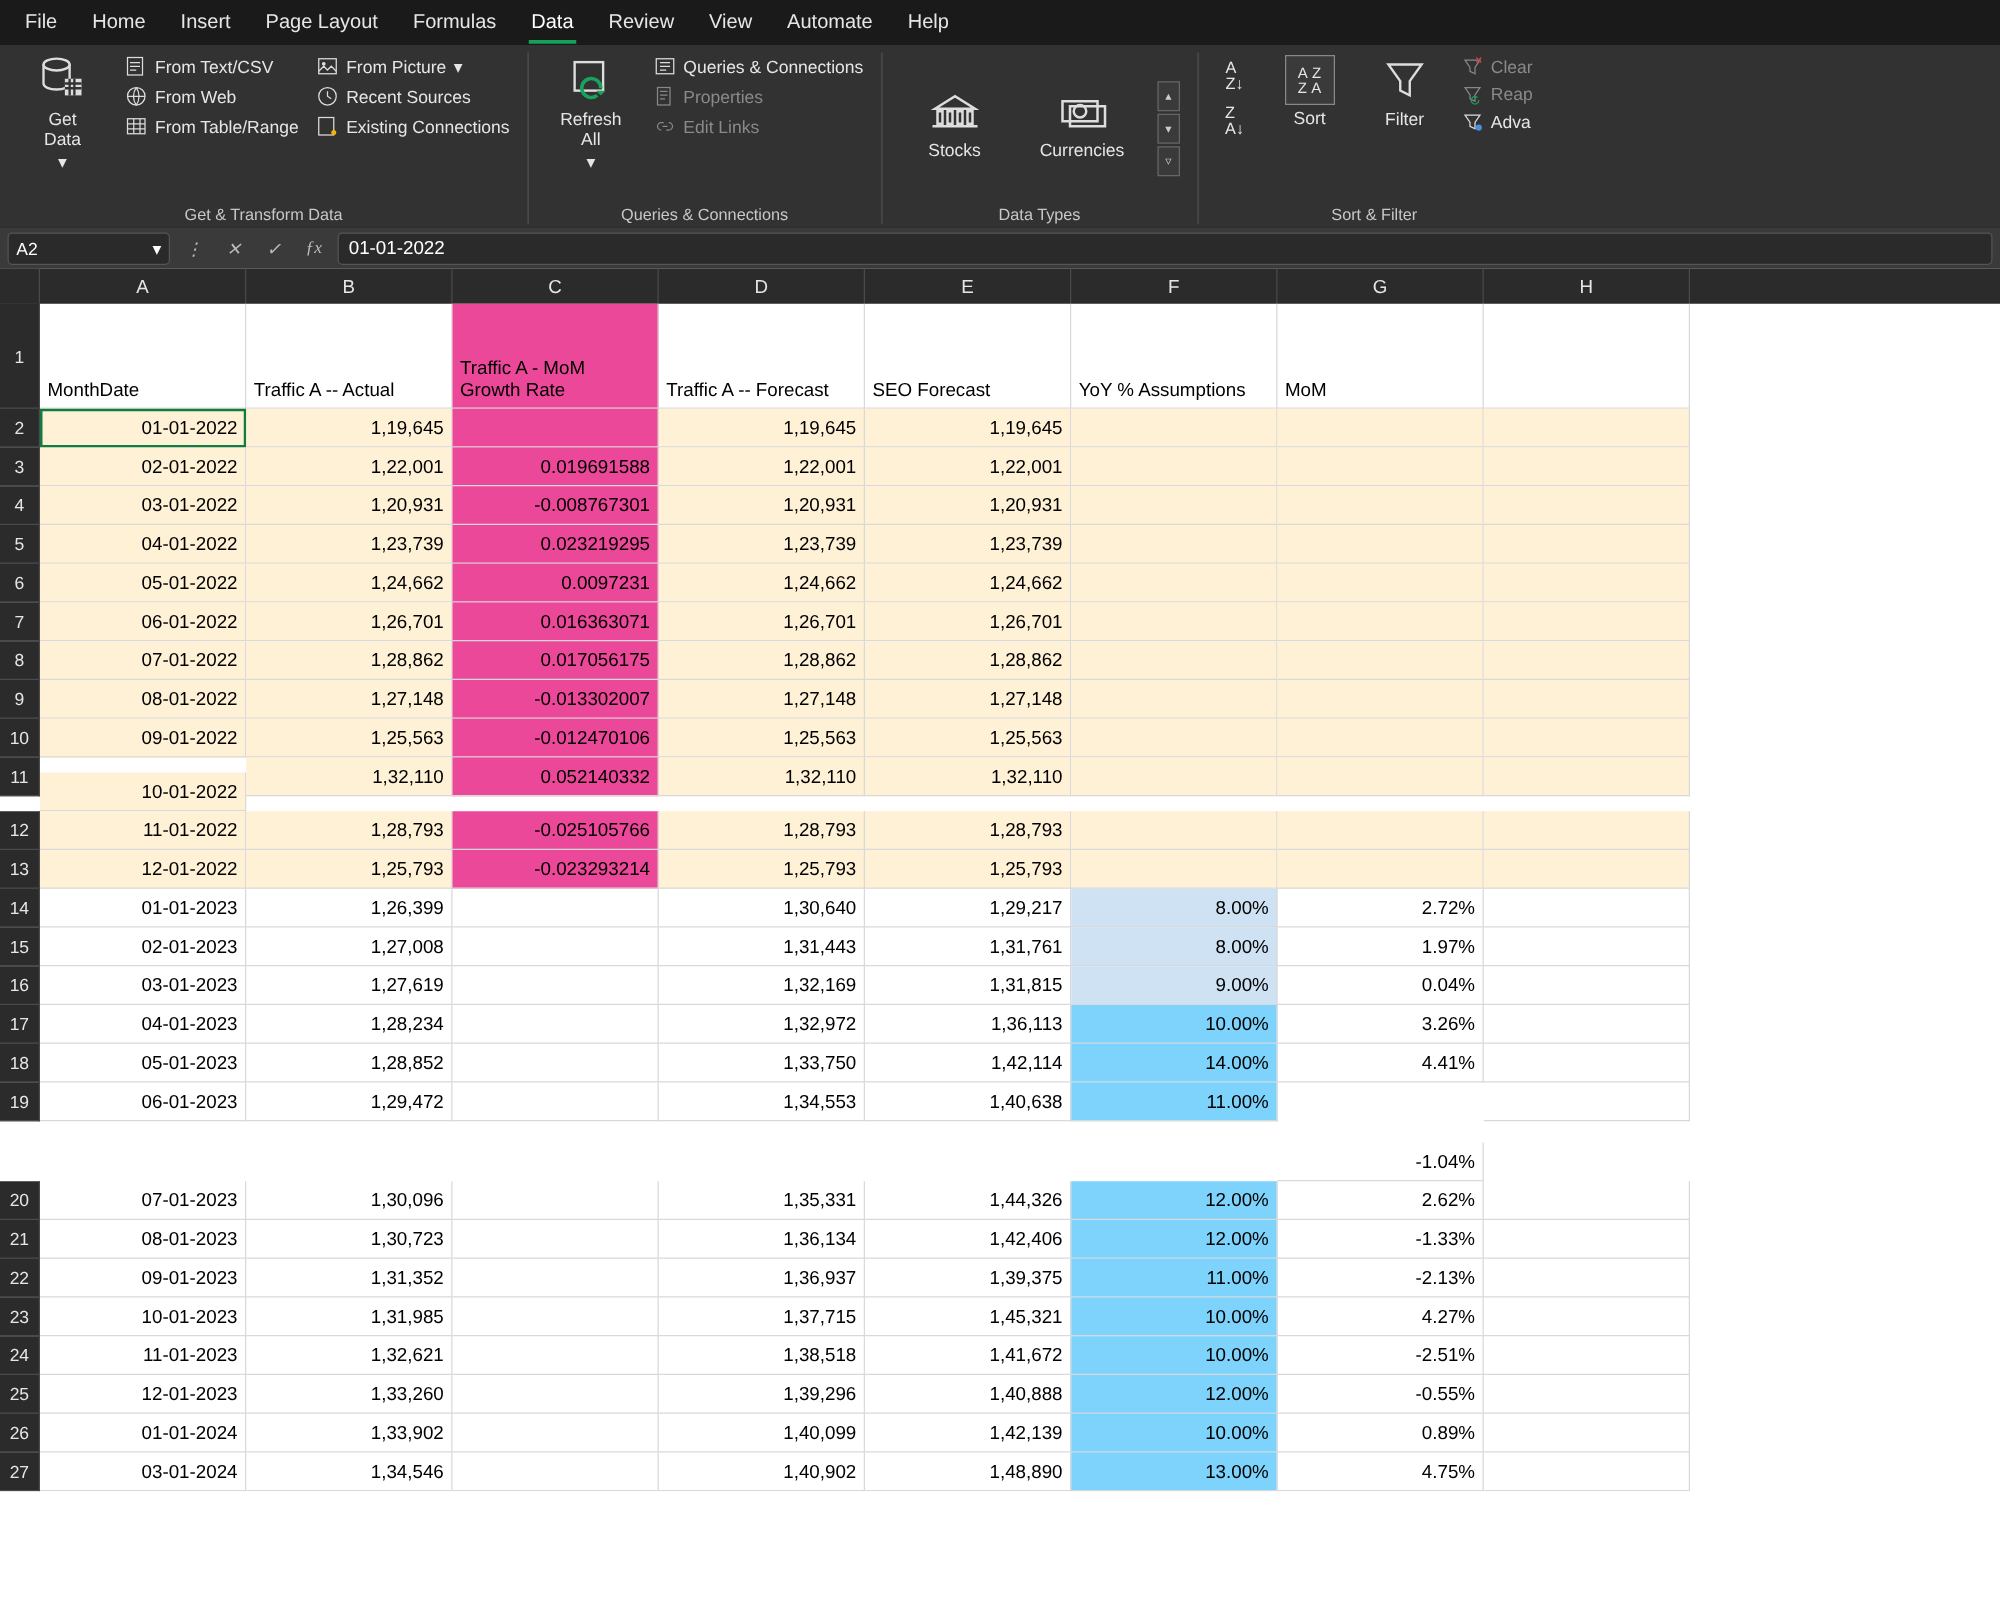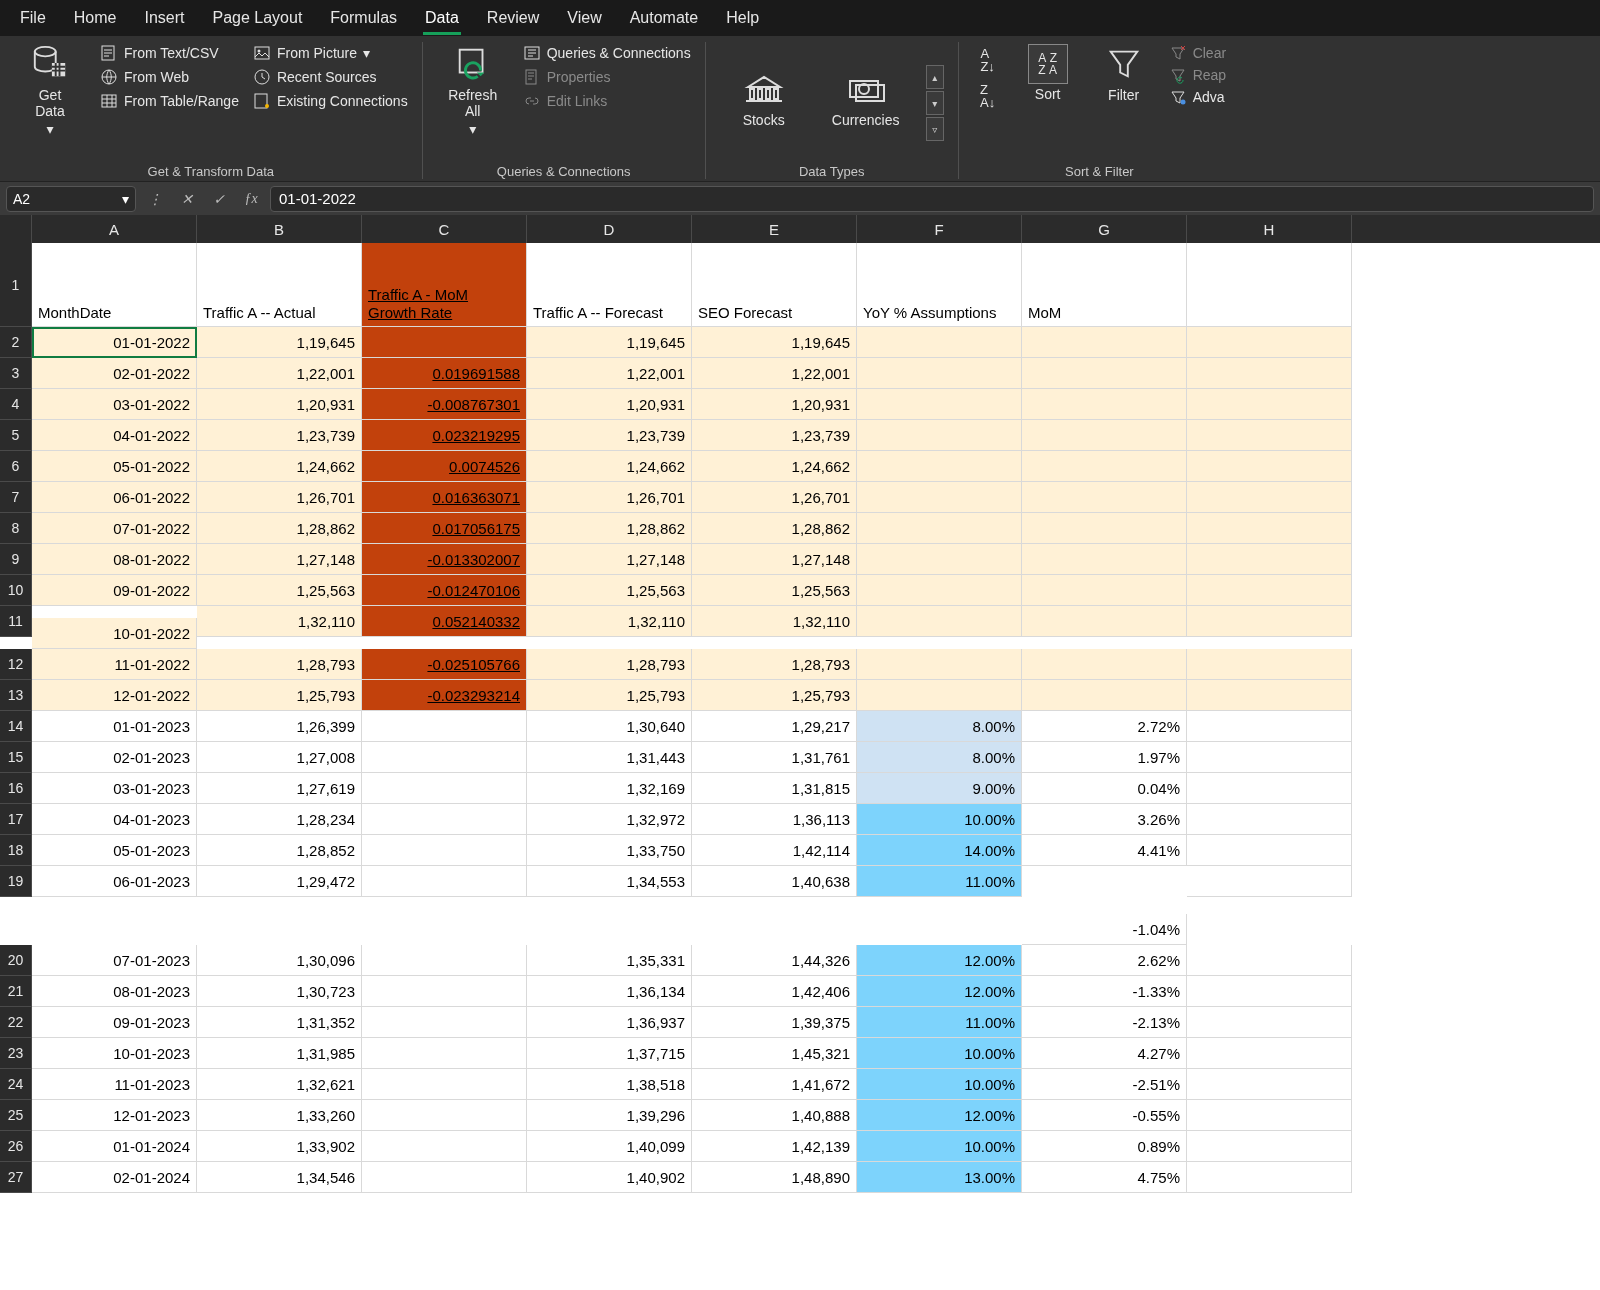--- a/index.html
+++ b/index.html
@@ -209,21 +209,21 @@
     border-bottom: 1px solid #d9d9d9;
     padding: 3px 6px;
     font-size: 15px;
     white-space: nowrap;
     overflow: hidden;
     display:flex; align-items:center;
   }
   .right { justify-content: flex-end; }
   .left { justify-content: flex-start; }
   .bg-cream { background: #fff1d6; }
-  .bg-green { background: #c2410c; text-decoration: underline; }
+  .bg-green { background: #ec4899; }
   .bg-blue1 { background: #cfe2f3; }
   .bg-blue2 { background: #7dd3fc; }
   .selected { outline: 2px solid #107c41; outline-offset: -2px; }
 </style>
 </head>
 <body>
 
 <div class="menubar">
   <div class="menu-item">File</div>
   <div class="menu-item">Home</div>
@@ -525,21 +525,21 @@
       <div class="cell right bg-cream" style="height: 31px;">1,23,739</div>
       <div class="cell right bg-green" style="height: 31px;">0.023219295</div>
       <div class="cell right bg-cream" style="height: 31px;">1,23,739</div>
       <div class="cell right bg-cream" style="height: 31px;">1,23,739</div>
       <div class="cell right bg-cream" style="height: 31px;"></div>
       <div class="cell right bg-cream" style="height: 31px;"></div>
       <div class="cell  bg-cream" style="height: 31px;"></div>
       <div class="rowhead" style="height: 31px;">6</div>
       <div class="cell right bg-cream" style="height: 31px;">05-01-2022</div>
       <div class="cell right bg-cream" style="height: 31px;">1,24,662</div>
-      <div class="cell right bg-green" style="height: 31px;">0.0074526</div>
+      <div class="cell right bg-green" style="height: 31px;">0.0097231</div>
       <div class="cell right bg-cream" style="height: 31px;">1,24,662</div>
       <div class="cell right bg-cream" style="height: 31px;">1,24,662</div>
       <div class="cell right bg-cream" style="height: 31px;"></div>
       <div class="cell right bg-cream" style="height: 31px;"></div>
       <div class="cell  bg-cream" style="height: 31px;"></div>
       <div class="rowhead" style="height: 31px;">7</div>
       <div class="cell right bg-cream" style="height: 31px;">06-01-2022</div>
       <div class="cell right bg-cream" style="height: 31px;">1,26,701</div>
       <div class="cell right bg-green" style="height: 31px;">0.016363071</div>
       <div class="cell right bg-cream" style="height: 31px;">1,26,701</div>
@@ -712,21 +712,21 @@
       <div class="rowhead" style="height: 31px;">26</div>
       <div class="cell right" style="height: 31px;">01-01-2024</div>
       <div class="cell right" style="height: 31px;">1,33,902</div>
       <div class="cell right" style="height: 31px;"></div>
       <div class="cell right" style="height: 31px;">1,40,099</div>
       <div class="cell right" style="height: 31px;">1,42,139</div>
       <div class="cell right bg-blue2" style="height: 31px;">10.00%</div>
       <div class="cell right" style="height: 31px;">0.89%</div>
       <div class="cell " style="height: 31px;"></div>
       <div class="rowhead" style="height: 31px;">27</div>
-      <div class="cell right" style="height: 31px;">02-01-2024</div>
+      <div class="cell right" style="height: 31px;">03-01-2024</div>
       <div class="cell right" style="height: 31px;">1,34,546</div>
       <div class="cell right" style="height: 31px;"></div>
       <div class="cell right" style="height: 31px;">1,40,902</div>
       <div class="cell right" style="height: 31px;">1,48,890</div>
       <div class="cell right bg-blue2" style="height: 31px;">13.00%</div>
       <div class="cell right" style="height: 31px;">4.75%</div>
       <div class="cell " style="height: 31px;"></div>
     </div>
 </div>
 

